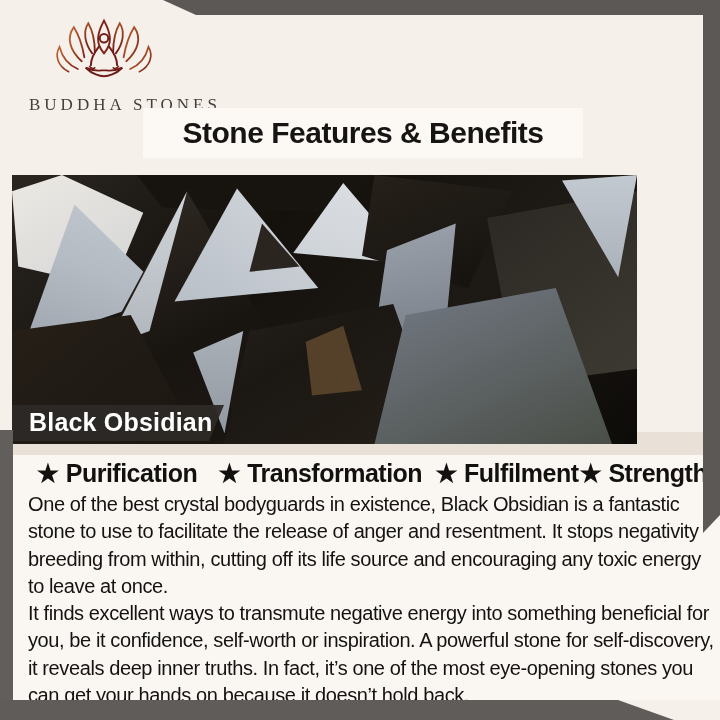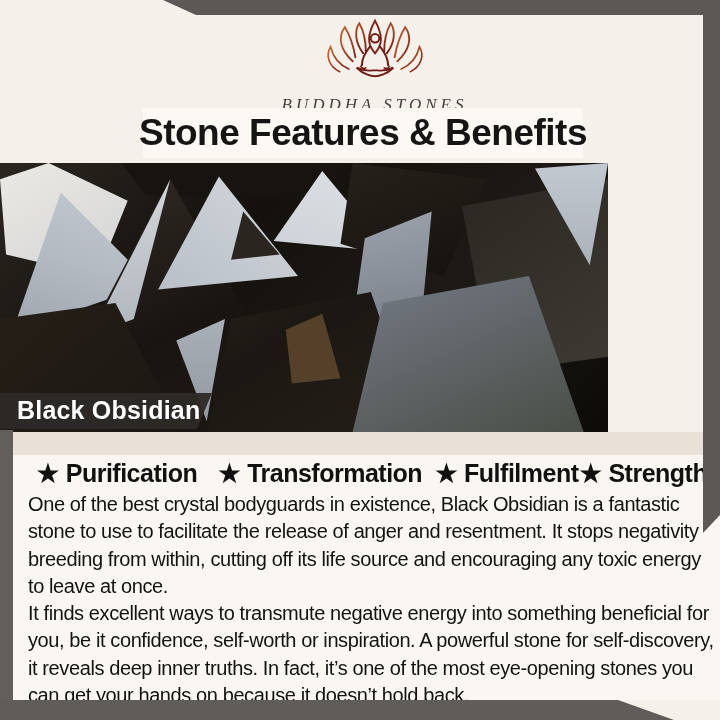--- a/index.html
+++ b/index.html
@@ -14,41 +14,42 @@
   .band{position:absolute;background:#5b5855;z-index:40;}
   .band-top{left:0;top:0;width:720px;height:15px;
     clip-path:polygon(163px 0,720px 0,720px 15px,196px 15px);}
   .band-right{right:0;top:0;width:17px;height:533px;
     clip-path:polygon(0 0,17px 0,17px 515px,0 533px);}
   .band-left{left:0;top:430px;width:13px;height:290px;background:#615e5b;}
   .band-bottom{left:0;top:700px;width:720px;height:20px;background:#5f5c59;
     clip-path:polygon(0 0,618px 0,674px 20px,0 20px);}
 
   
-  .header{position:absolute;top:14px;left:29px;right:0;height:94px;text-align:center;z-index:5;font-style:italic;}
+  .header{position:absolute;top:14px;left:29px;right:0;height:94px;z-index:5;}
   .logo{display:inline-block;width:150px;height:72px;margin-top:4px;}
   .brand-name{
     font-family:"Liberation Serif", serif;
     font-size:17px;letter-spacing:4px;color:#443f3d;margin-top:1px;font-weight:500;
   }
 
   
   .title-box{
     position:absolute;left:143px;top:108px;width:440px;height:50px;
     background:#fcf9f5;z-index:5;display:flex;align-items:center;justify-content:center;
   }
   .title-box h1{
-    margin:0;font-size:37px;font-weight:bold;color:#171514;letter-spacing:-0.5px;white-space:nowrap;
+    margin:0;font-size:30px;font-weight:bold;color:#171514;letter-spacing:-0.5px;white-space:nowrap;
   }
 
   
   .photo{
-    position:absolute;left:0;top:163px;width:608px;height:269px;margin:0;
+    position:absolute;left:0;top:163px;width:608px;height:269px;margin:12px;
     overflow:hidden;z-index:3;
     background:linear-gradient(135deg,#2b2620 0%,#14110d 35%,#1d1914 65%,#0d0b08 100%);
+    padding-left:17px;
   }
   .shard{position:absolute;inset:0;}
   .s1{clip-path:polygon(0% 6%,8% 0%,21% 14%,16% 42%,1% 34%);
       background:linear-gradient(150deg,#ece9e3,#bdc2c9 55%,#9097a0);}
   .s16{clip-path:polygon(20% 0%,58% 0%,52% 14%,24% 12%);background:#17130e;}
   .s2{clip-path:polygon(10% 11%,25% 45%,2% 63%);
       background:linear-gradient(200deg,#e6e9ec,#b3bac2 60%,#868d97);}
   .s3{clip-path:polygon(28% 6%,47% 82%,7% 96%);
       background:linear-gradient(155deg,#3a332b,#181410 45%,#221b14 80%,#120f0b);}
   .s4{clip-path:polygon(28% 6%,22% 58%,15% 64%);

